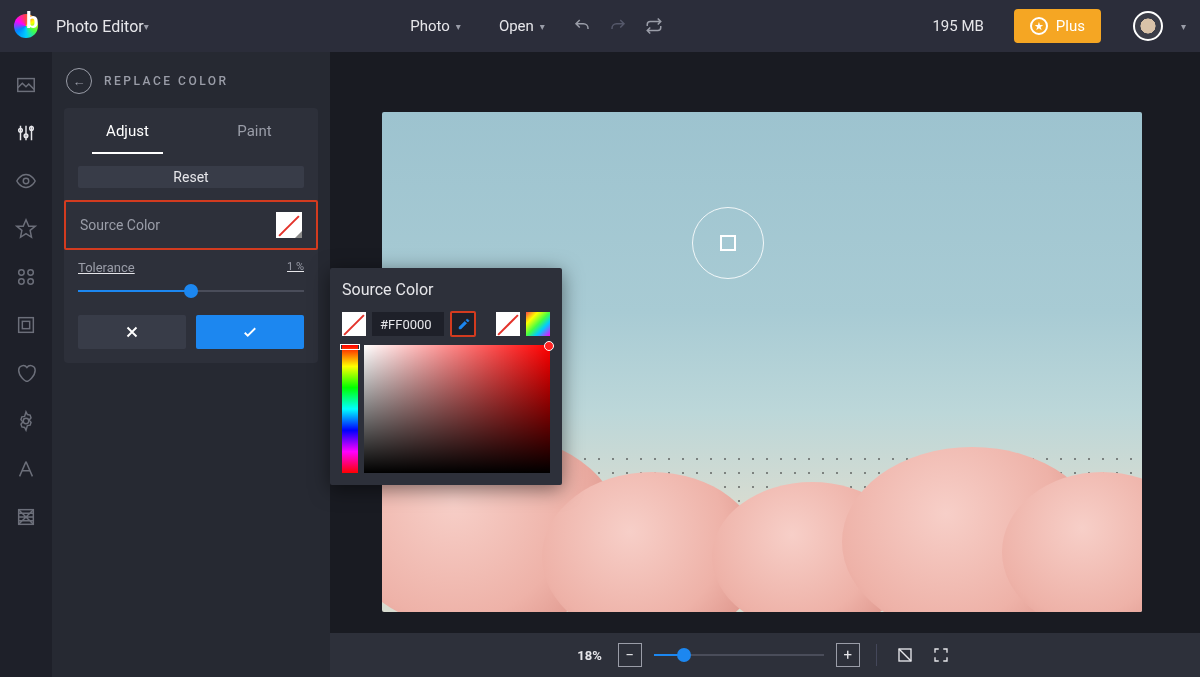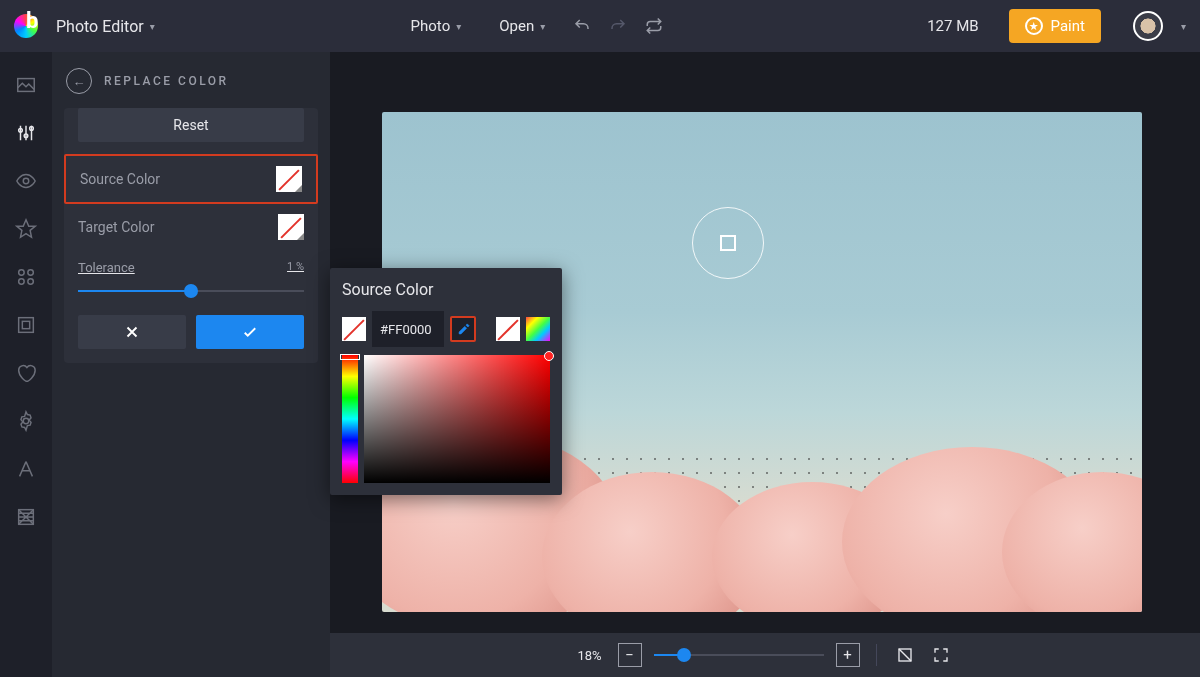--- a/index.html
+++ b/index.html
@@ -14,21 +14,21 @@
     --orange:#f5a623;
     --highlight:#d33b1f;
   }
   *{box-sizing:border-box;font-family:-apple-system,BlinkMacSystemFont,"Segoe UI",Roboto,Helvetica,Arial,sans-serif;}
   body{margin:0;width:1200px;height:677px;background:var(--bg);color:var(--text);overflow:hidden;position:relative;}
   
   
   .header{height:52px;background:#2b2d3a;display:flex;align-items:center;padding:0 14px;gap:18px;}
   .logo{width:24px;height:24px;border-radius:50%;background:conic-gradient(#f44,#ff0,#4f4,#0cf,#08f,#f0f,#f44);position:relative;}
   .logo::after{content:"b";position:absolute;top:-6px;left:12px;font-size:22px;font-weight:700;color:#fff;}
-  .app-name{display:flex;align-items:center;gap:6px;font-size:16px;color:var(--text);cursor:pointer;}
+  .app-name{display:flex;align-items:center;gap:0;font-size:16px;color:var(--text);cursor:pointer;}
   .chev{font-size:10px;color:var(--text-dim);}
   .spacer{flex:1;}
   .hbtn{display:flex;align-items:center;gap:6px;font-size:15px;color:var(--text);cursor:pointer;padding:6px 10px;}
   .hicon{width:18px;height:18px;stroke:var(--text-dim);fill:none;stroke-width:2;}
   .hicon.dim{stroke:#55586a;}
   .mem{color:var(--text);font-size:15px;margin-left:18px;}
   .plus-btn{background:#f5a623;color:#fff;padding:8px 16px;border-radius:4px;display:flex;align-items:center;gap:8px;font-size:15px;cursor:pointer;margin-left:12px;}
   .plus-star{width:18px;height:18px;border:2px solid #fff;border-radius:50%;display:flex;align-items:center;justify-content:center;font-size:11px;}
   .avatar{width:30px;height:30px;border-radius:50%;background:radial-gradient(circle,#d9c2a8 40%,#3b3d48 42%);margin-left:14px;border:2px solid #fff;cursor:pointer;}
   
@@ -40,21 +40,21 @@
   
   .panel{position:absolute;left:52px;top:52px;bottom:0;width:278px;background:var(--bg2);padding:16px 0;}
   .panel-header{display:flex;align-items:center;gap:12px;padding:0 14px;margin-bottom:14px;}
   .back-circle{width:26px;height:26px;border:1.5px solid var(--text-dim);border-radius:50%;display:flex;align-items:center;justify-content:center;color:var(--text-dim);cursor:pointer;font-size:13px;}
   .panel-title{letter-spacing:2.5px;font-size:12px;color:var(--text-dim);font-weight:500;}
   .panel-body{background:var(--bg3);margin:0 12px;border-radius:4px;padding:0 0 14px 0;}
   .tabs{display:flex;height:46px;}
   .tab{flex:1;display:flex;align-items:center;justify-content:center;font-size:15px;cursor:pointer;color:var(--text-dim);}
   .tab.active{color:#fff;position:relative;}
   .tab.active::after{content:"";position:absolute;bottom:0;left:28px;right:28px;height:2px;background:#fff;}
-  .reset-btn{margin:12px 14px;height:34px;background:var(--bg4);display:flex;align-items:center;justify-content:center;font-size:14px;border-radius:2px;cursor:pointer;color:var(--text);}
+  .reset-btn{margin:12px 14px;height:22px;background:var(--bg4);display:flex;align-items:center;justify-content:center;font-size:14px;border-radius:2px;cursor:pointer;color:var(--text);}
   .row{display:flex;align-items:center;justify-content:space-between;padding:10px 14px;font-size:14px;}
   .row-label{color:var(--text-dim);}
   .swatch{width:26px;height:26px;background:#fff;position:relative;cursor:pointer;border:1px solid #fff;}
   .swatch::before{content:"";position:absolute;left:-2px;top:50%;right:-2px;height:2px;background:#e3322a;transform:rotate(-45deg);}
   .swatch::after{content:"";position:absolute;right:-1px;bottom:-1px;width:0;height:0;border-left:7px solid transparent;border-bottom:7px solid #888;}
   .highlight-box{border:2px solid var(--highlight);border-radius:2px;}
   .tolerance{padding:10px 14px 0;text-decoration:underline;}
   .tol-head{display:flex;justify-content:space-between;font-size:13px;color:var(--text-dim);margin-bottom:8px;}
   .tol-val{font-size:11px;}
   .slider{position:relative;height:16px;}
@@ -80,35 +80,35 @@
   .birds{position:absolute;left:0;right:0;top:340px;height:60px;background-image:radial-gradient(circle,#3a3a3a 1px,transparent 1px);background-size:14px 14px;opacity:0.55;}
   .sampler{position:absolute;left:310px;top:95px;width:72px;height:72px;border:1.5px solid rgba(255,255,255,0.85);border-radius:50%;display:flex;align-items:center;justify-content:center;}
   .sampler-sq{width:16px;height:16px;border:2px solid #fff;}
   
   
   .picker{position:absolute;left:330px;top:268px;width:232px;background:var(--bg3);padding:12px;box-shadow:0 4px 20px rgba(0,0,0,0.5);border-radius:2px;z-index:5;}
   .picker-title{font-size:16px;color:var(--text);margin-bottom:12px;}
   .picker-row{display:flex;align-items:center;gap:6px;margin-bottom:8px;}
   .mini-swatch{width:24px;height:24px;background:#fff;position:relative;}
   .mini-swatch::before{content:"";position:absolute;left:-2px;right:-2px;top:50%;height:2px;background:#e3322a;transform:rotate(-45deg);}
-  .hex-input{flex:1;height:36px;background:var(--bg);border:none;color:var(--text);font-size:13px;padding:0 8px;min-width:0;}
+  .hex-input{flex:1;height:24px;background:var(--bg);border:none;color:var(--text);font-size:13px;padding:0 8px;min-width:0;}
   .eyedrop{width:26px;height:26px;background:var(--bg);display:flex;align-items:center;justify-content:center;cursor:pointer;}
   .eyedrop svg{width:15px;height:15px;stroke:var(--accent);fill:var(--accent);}
   .rainbow-sw{width:24px;height:24px;background:linear-gradient(135deg,#f44 0%,#ff0 25%,#4f4 50%,#0cf 70%,#f0f 100%);}
   .picker-body{display:flex;gap:6px;}
   .hue-strip{width:16px;height:128px;background:linear-gradient(to bottom,#f00,#ff0,#0f0,#0ff,#00f,#f0f,#f00);cursor:pointer;position:relative;}
   .hue-strip::before{content:"";position:absolute;left:-2px;right:-2px;top:-1px;height:4px;border:1.5px solid #fff;}
   .sv-field{flex:1;height:128px;position:relative;cursor:pointer;background:#f00;}
   .sv-field::before{content:"";position:absolute;inset:0;background:linear-gradient(to right,#fff,rgba(255,255,255,0));}
   .sv-field::after{content:"";position:absolute;inset:0;background:linear-gradient(to bottom,rgba(0,0,0,0),#000);}
   .sv-cursor{position:absolute;top:-4px;right:-4px;width:10px;height:10px;border-radius:50%;background:#f22;border:1.5px solid #fff;z-index:2;}
   
   
   .bottombar{position:absolute;left:0;right:0;bottom:0;height:44px;background:var(--bg3);display:flex;align-items:center;justify-content:center;gap:12px;}
-  .zoom-label{font-size:13px;color:var(--text);margin-right:4px;}
+  .zoom-label{font-size:13px;color:var(--text);margin-right:4px;font-weight:bold;}
   .sqbtn{width:24px;height:24px;border:1.5px solid var(--text-dim);display:flex;align-items:center;justify-content:center;cursor:pointer;color:var(--text);font-size:15px;}
   .zoom-slider{width:170px;position:relative;height:16px;}
   .zoom-slider .tr{position:absolute;left:0;right:0;top:7px;height:2px;background:#4a4d5a;}
   .zoom-slider .fl{position:absolute;left:0;top:7px;height:2px;background:var(--accent);width:18%;}
   .zoom-slider .th{position:absolute;top:1px;left:calc(18% - 7px);width:14px;height:14px;border-radius:50%;background:var(--accent);}
   .divider{width:1px;height:22px;background:#44475a;margin:0 4px;}
   .iconbtn{width:24px;height:24px;cursor:pointer;display:flex;align-items:center;justify-content:center;}
   .iconbtn svg{width:18px;height:18px;stroke:var(--text);fill:none;stroke-width:1.8;}
 </style>
 </head>
@@ -132,24 +132,24 @@
   <svg class="hicon" viewBox="0 0 24 24">
       <path d="M9 14l-5-5 5-5M4 9h10a6 6 0 016 6v1"></path>
     </svg>
   <svg class="hicon dim" viewBox="0 0 24 24">
       <path d="M15 14l5-5-5-5M20 9H10a6 6 0 00-6 6v1"></path>
     </svg>
   <svg class="hicon" viewBox="0 0 24 24">
       <path d="M17 2l4 4-4 4M3 12V10a4 4 0 014-4h14M7 22l-4-4 4-4M21 12v2a4 4 0 01-4 4H3"></path>
     </svg>
   <div class="spacer"></div>
-  <span class="mem">127 MB</span>
+  <span class="mem">195 MB</span>
   <div class="plus-btn">
     <span class="plus-star">★</span>
-    <span>Paint</span>
+    <span>Plus</span>
   </div>
   <div class="avatar"></div>
   <span class="chev">▾</span>
 </div>
 
 <div class="rail">
   <svg class="rail-icon" viewBox="0 0 24 24">
       <rect x="3" y="5" width="18" height="14"></rect>
       <path d="M3 15l5-5 4 4 3-3 6 6"></path>
     </svg>
@@ -191,27 +191,27 @@
       <path d="M4 8l16 0M4 12l16 0M4 16l16 0M4 4l16 16M20 4L4 20"></path>
     </svg>
 </div>
 
 <div class="panel">
   <div class="panel-header">
     <div class="back-circle">←</div>
     <div class="panel-title">REPLACE COLOR</div>
   </div>
   <div class="panel-body">
+    <div class="tabs">
+      <div class="tab active">Adjust</div>
+      <div class="tab">Paint</div>
+    </div>
     <div class="reset-btn">Reset</div>
     <div class="row highlight-box">
       <span class="row-label">Source Color</span>
-      <div class="swatch"></div>
-    </div>
-    <div class="row">
-      <span class="row-label">Target Color</span>
       <div class="swatch"></div>
     </div>
     <div class="tolerance">
       <div class="tol-head">
         <span>Tolerance</span>
         <span class="tol-val">1 %</span>
       </div>
       <div class="slider">
         <div class="slider-track"></div>
           <div class="slider-fill"></div>

